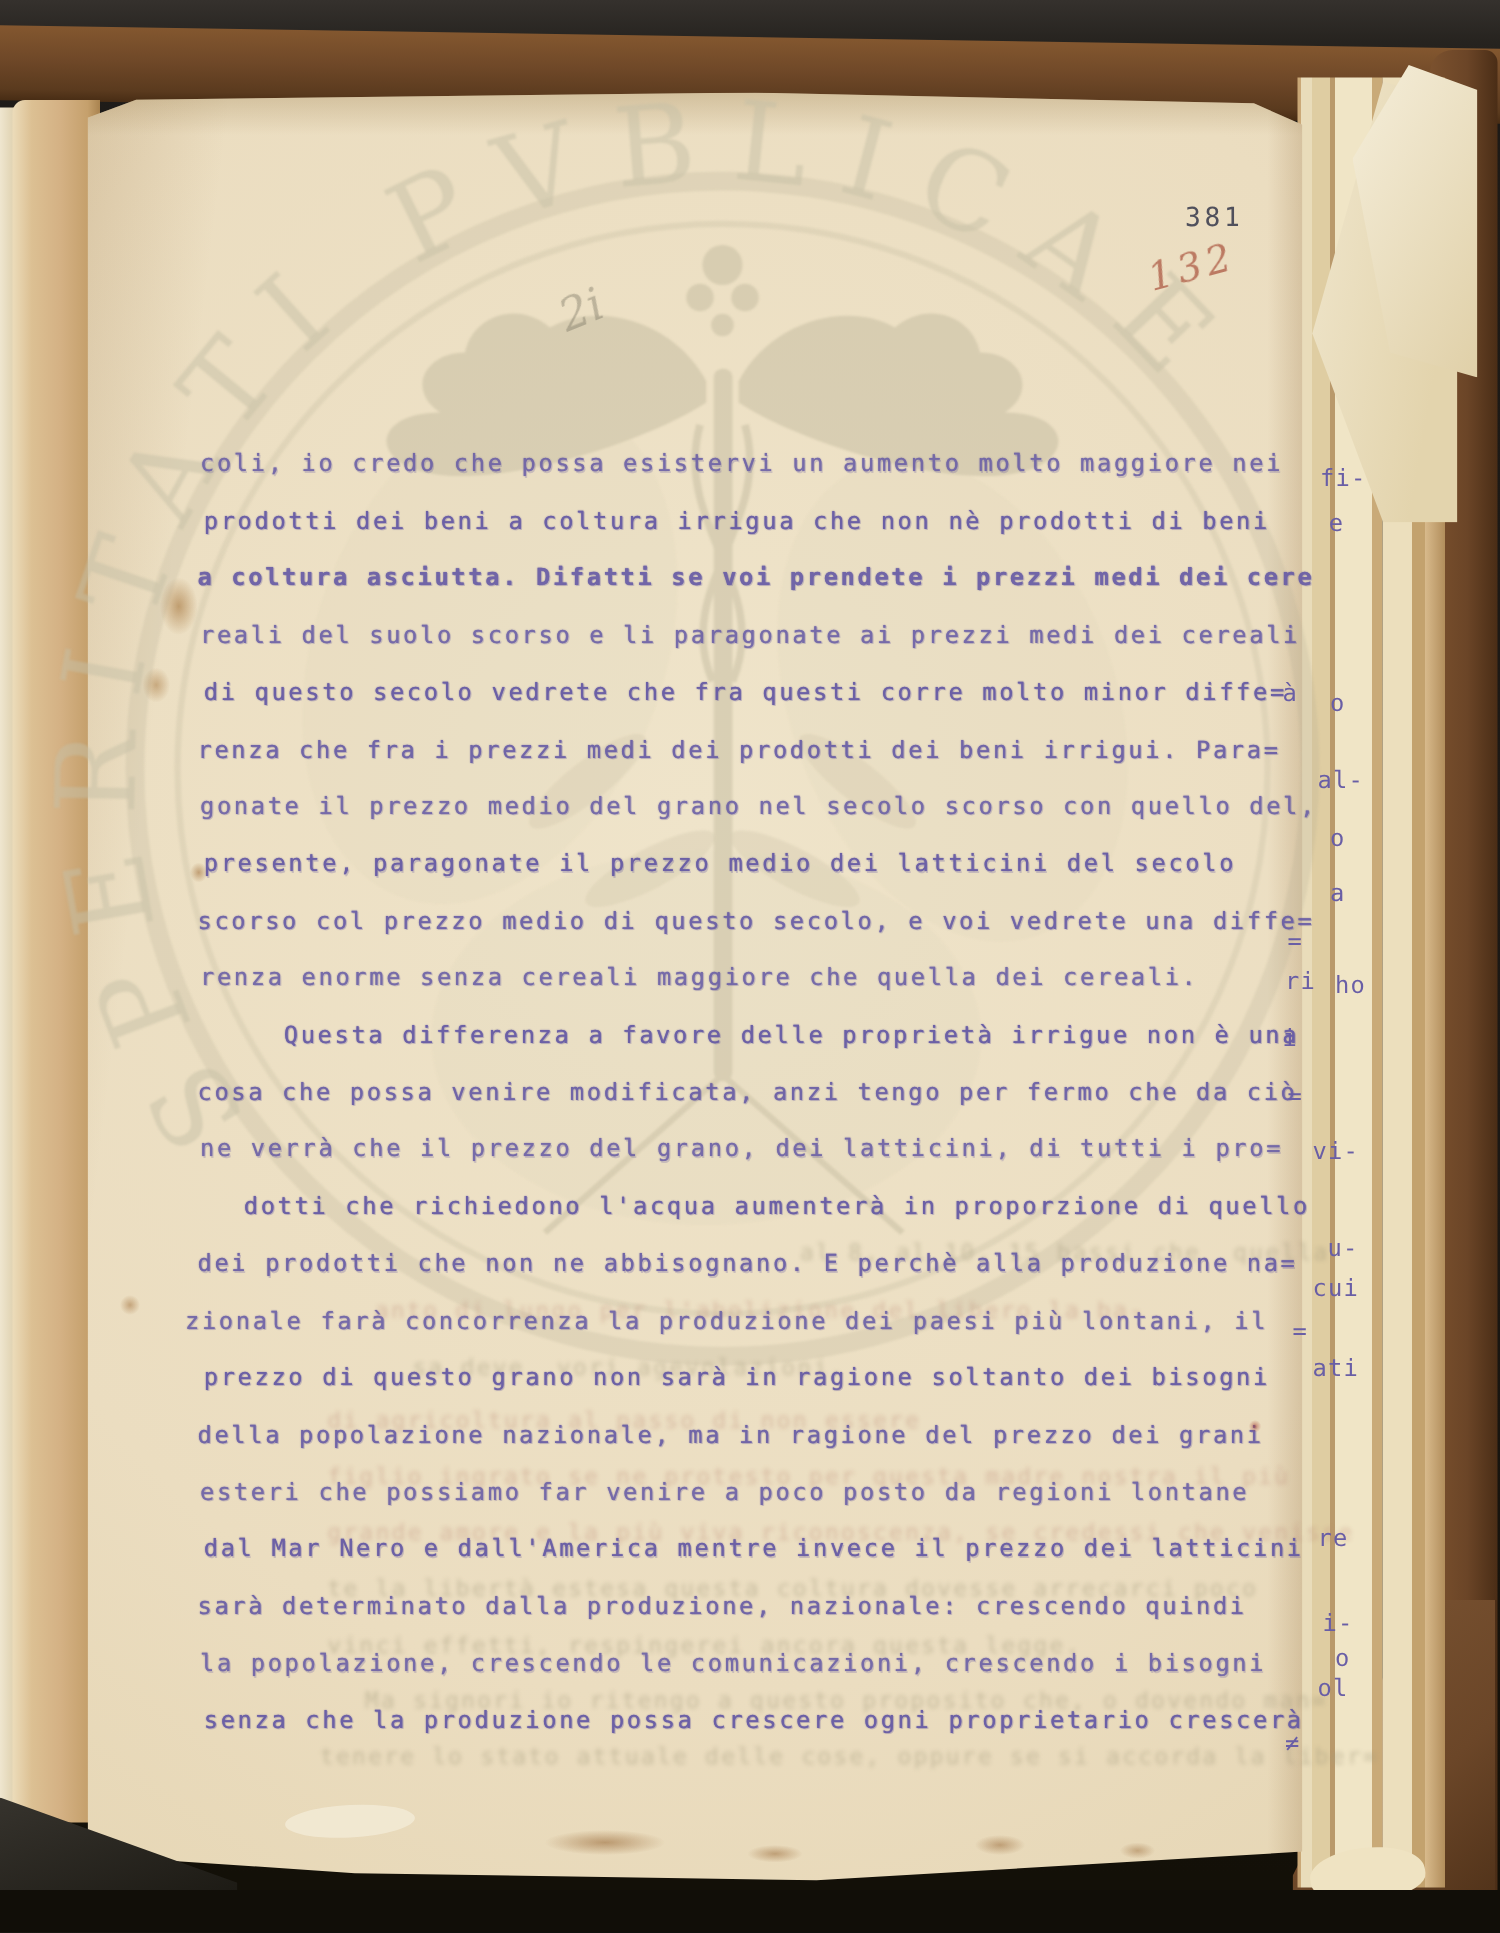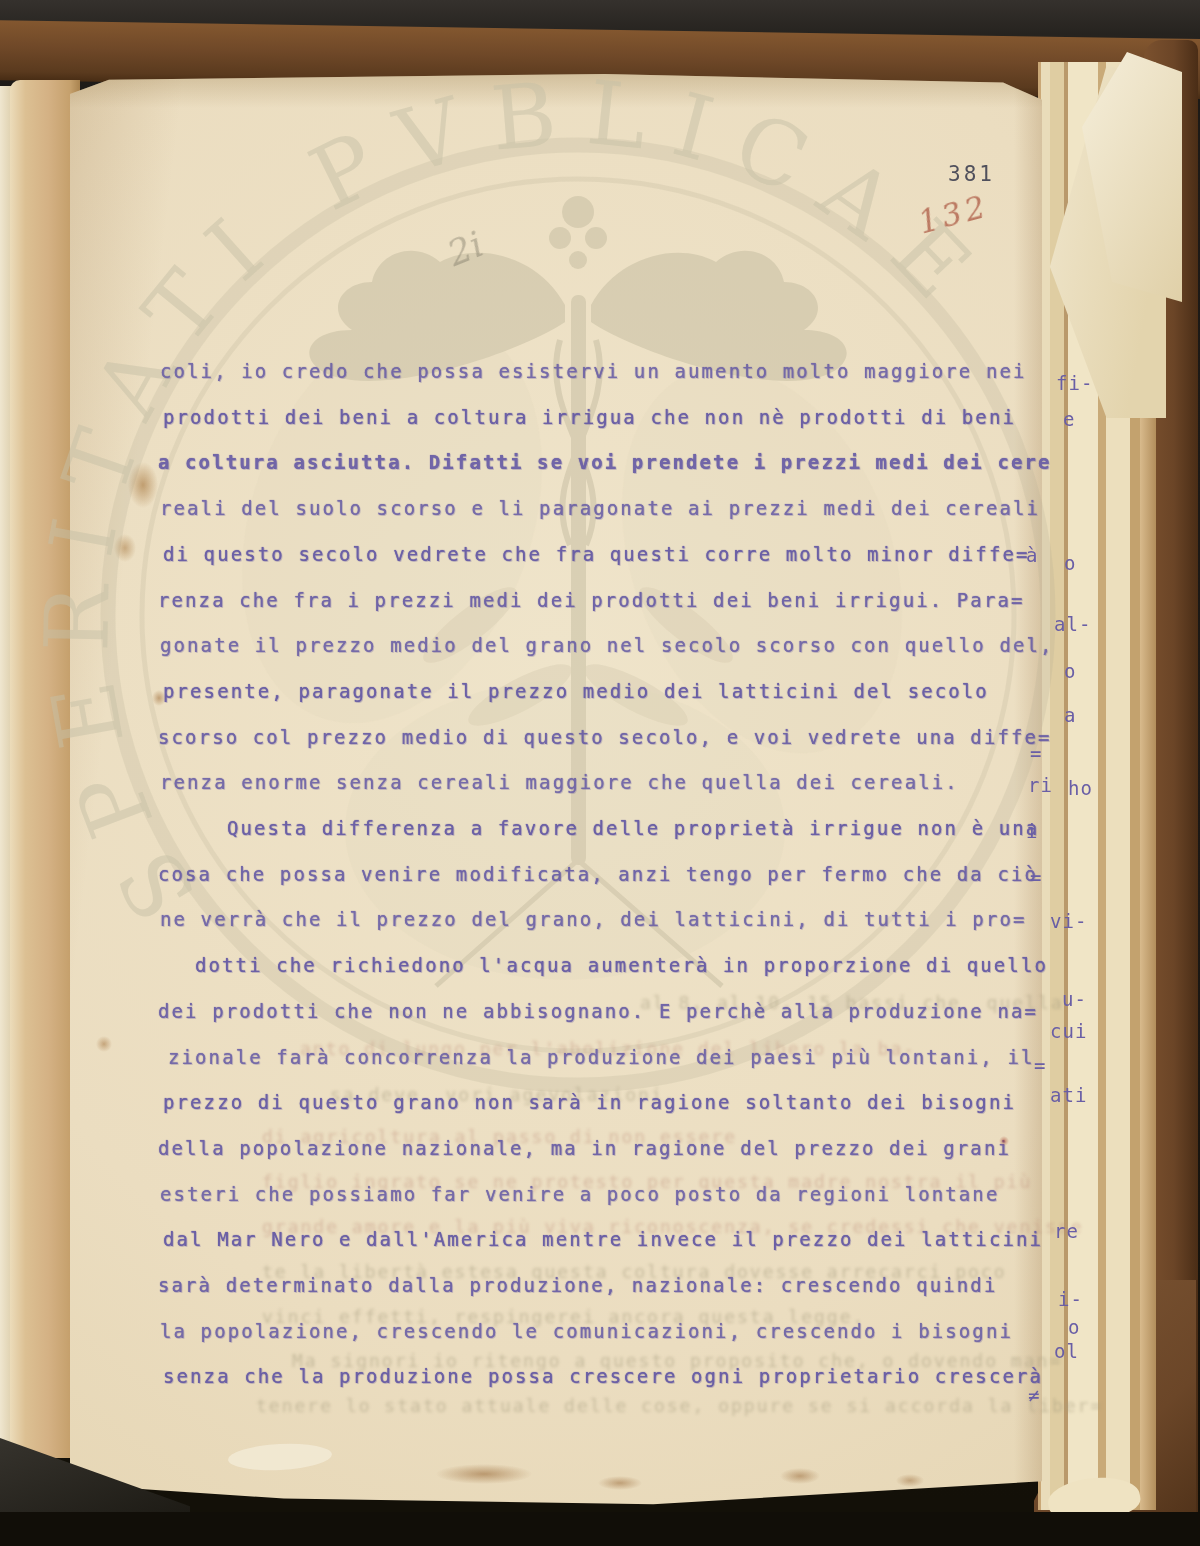--- a/index.html
+++ b/index.html
@@ -136,21 +136,21 @@
       <div class="tline" style="top: 590.5px; left: 158px; opacity: 0.92;">renza che fra i prezzi medi dei prodotti dei beni irrigui. Para=</div>
       <div class="tline" style="top: 636.2px; left: 160px; opacity: 0.88;">gonate il prezzo medio del grano nel secolo scorso con quello del,</div>
       <div class="tline" style="top: 681.9px; left: 163px; opacity: 0.96;">presente, paragonate il prezzo medio dei latticini del secolo</div>
       <div class="tline" style="top: 727.6px; left: 158px; opacity: 0.92;">scorso col prezzo medio di questo secolo, e voi vedrete una diffe=</div>
       <div class="tline" style="top: 773.3px; left: 160px; opacity: 0.88;">renza enorme senza cereali maggiore che quella dei cereali.</div>
       <div class="tline" style="top: 819px; left: 227px; opacity: 0.96;">Questa differenza a favore delle proprietà irrigue non è una</div>
       <div class="tline" style="top: 864.7px; left: 158px; opacity: 0.92;">cosa che possa venire modificata, anzi tengo per fermo che da ciò</div>
       <div class="tline" style="top: 910.4px; left: 160px; opacity: 0.88;">ne verrà che il prezzo del grano, dei latticini, di tutti i pro=</div>
       <div class="tline" style="top: 956.1px; left: 163px; opacity: 0.96; margin-left: 32px;">dotti che richiedono l'acqua aumenterà in proporzione di quello</div>
       <div class="tline" style="top: 1001.8px; left: 158px; opacity: 0.92;">dei prodotti che non ne abbisognano. E perchè alla produzione na=</div>
-      <div class="tline" style="top: 1047.5px; left: 168px; opacity: 0.88;">zionale farà concorrenza la produzione dei paesi più lontani, il</div>
+      <div class="tline" style="top: 1047.5px; left: 148px; opacity: 0.88;">zionale farà concorrenza la produzione dei paesi più lontani, il</div>
       <div class="tline" style="top: 1093.2px; left: 163px; opacity: 0.96;">prezzo di questo grano non sarà in ragione soltanto dei bisogni</div>
       <div class="tline" style="top: 1138.9px; left: 158px; opacity: 0.92;">della popolazione nazionale, ma in ragione del prezzo dei grani</div>
       <div class="tline" style="top: 1184.6px; left: 160px; opacity: 0.88;">esteri che possiamo far venire a poco posto da regioni lontane</div>
       <div class="tline" style="top: 1230.3px; left: 163px; opacity: 0.96;">dal Mar Nero e dall'America mentre invece il prezzo dei latticini</div>
       <div class="tline" style="top: 1276px; left: 158px; opacity: 0.92;">sarà determinato dalla produzione, nazionale: crescendo quindi</div>
       <div class="tline" style="top: 1321.7px; left: 160px; opacity: 0.88;">la popolazione, crescendo le comunicazioni, crescendo i bisogni</div>
       <div class="tline" style="top: 1367.4px; left: 163px; opacity: 0.96;">senza che la produzione possa crescere ogni proprietario crescerà</div>
     </div>
 
   <div class="abs" id="typed-number">381</div>

